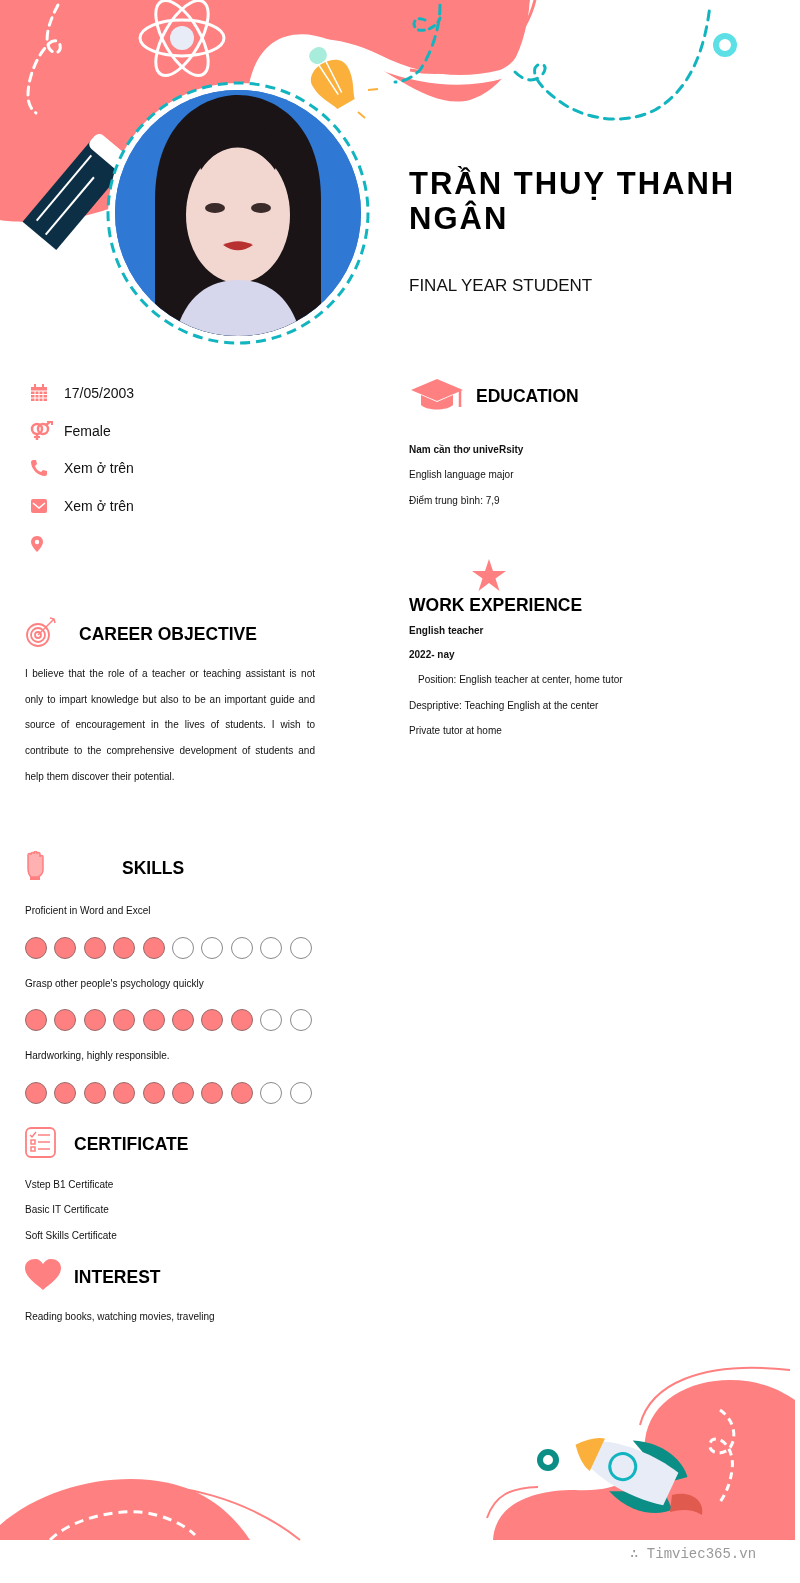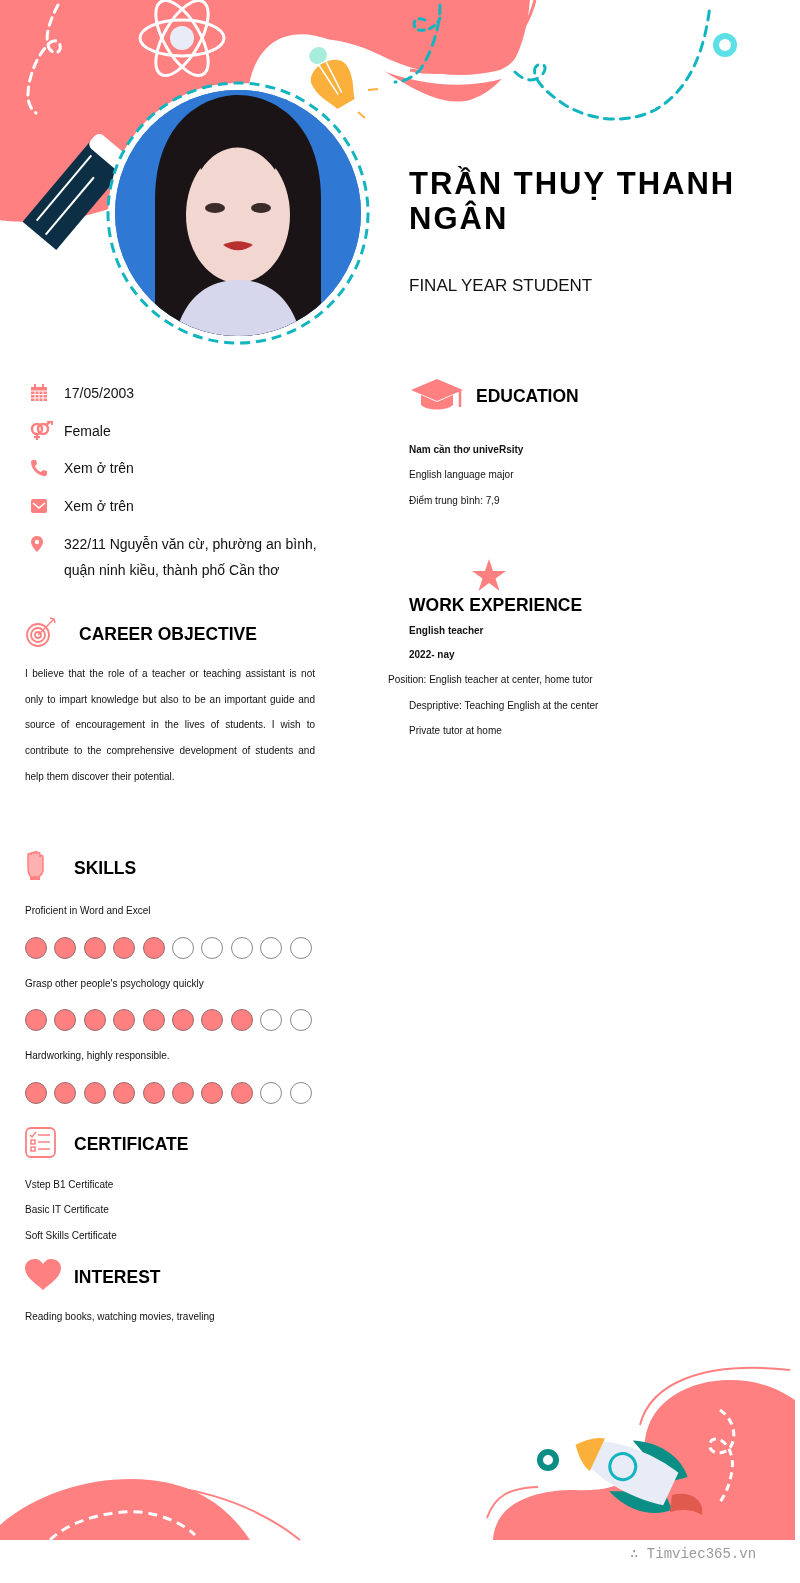--- a/index.html
+++ b/index.html
@@ -148,38 +148,37 @@
   </span>
   <span>Xem ở trên</span>
 </div>
 <div class="info-row" style="top:531px; width:300px;">
   <span class="ic" style="flex:0 0 34px">
     <svg width="14" height="18" viewBox="0 0 14 18">
         <path d="M7,1 C3,1 1,4 1,7 C1,11 7,17 7,17 C7,17 13,11 13,7 C13,4 11,1 7,1 Z" fill="#ff8080"></path>
         <circle cx="7" cy="7" r="2.2" fill="#fff"></circle>
       </svg>
   </span>
-  <span>322/11 Nguyễn văn cừ, phường an bình, quận ninh kiều, thành phố Cần thơ</span>
 </div>
 
 <div class="sec-head" style="left:25px; top:616px;">
   <span style="width:54px; display:inline-block">
     <svg width="32" height="32" viewBox="0 0 32 32">
         <circle cx="13" cy="19" r="11" stroke="#ff8080" stroke-width="1.8" fill="none"></circle>
         <circle cx="13" cy="19" r="7" stroke="#ff8080" stroke-width="1.8" fill="none"></circle>
         <circle cx="13" cy="19" r="3" stroke="#ff8080" stroke-width="1.8" fill="none"></circle>
         <line x1="13" y1="19" x2="29" y2="3" stroke="#ff8080" stroke-width="1.5"></line>
         <polyline points="25,2 29,3 30,7" stroke="#ff8080" stroke-width="1.5" fill="none"></polyline>
       </svg>
   </span>
   <span class="sec-title">CAREER OBJECTIVE</span>
 </div>
 <div class="body-text justify" style="left:25px; top:661px;">I believe that the role of a teacher or teaching assistant is not only to impart knowledge but also to be an important guide and source of encouragement in the lives of students. I wish to contribute to the comprehensive development of students and help them discover their potential.</div>
 
-<div class="sec-head" style="left:25px; top:851px;">
+<div class="sec-head" style="left:25px; top:851px;gap:48px;">
   <span style="width:49px; display:inline-block">
     <svg width="22" height="30" viewBox="0 0 22 30">
         <path d="M3,10 L3,4 C3,2 6,2 6,4 L6,3 C6,1 9,1 9,3 L9,2 C9,0 12,0 12,2 L12,3 C12,1 15,1 15,3 L15,6 C15,4 18,4 18,6 L18,19 C18,23 15,25 13,26 L6,26 C4,24 3,20 3,17 Z" fill="#ffb0b0" stroke="#ff8080" stroke-width="1.5"></path>
         <rect x="5" y="26" width="10" height="3" fill="#ff8080"></rect>
       </svg>
   </span>
   <span class="sec-title">SKILLS</span>
 </div>
 <div class="body-text" style="left:25px; top:898px;">Proficient in Word and Excel</div>
 <div class="dots" style="top:937px;">
@@ -268,17 +267,17 @@
 <div class="sec-head" style="left:409px; top:559px;flex-direction:column;">
   <span style="width:47px; display:inline-block">
     <svg width="34" height="32" viewBox="0 0 34 32">
         <polygon points="17,0 21,12 34,12 23.5,19.5 27.5,32 17,24 6.5,32 10.5,19.5 0,12 13,12" fill="#ff8080"></polygon>
       </svg>
   </span>
   <span class="sec-title">WORK EXPERIENCE</span>
 </div>
 <div class="body-text" style="left:409px; top:618px; font-weight:700;">English teacher</div>
 <div class="body-text" style="left:409px; top:642px; font-weight:700;">2022- nay</div>
-<div class="body-text" style="left:388px; top:667px;text-align:center;">Position: English teacher at center, home tutor</div>
+<div class="body-text" style="left:418px; top:667px;text-align:center;">Position: English teacher at center, home tutor</div>
 <div class="body-text" style="left:409px; top:693px;">Despriptive: Teaching English at the center</div>
 <div class="body-text" style="left:409px; top:718px;text-align:right;">Private tutor at home</div>
 
 <div class="watermark">∴ Timviec365.vn</div>
 
 </body></html>

